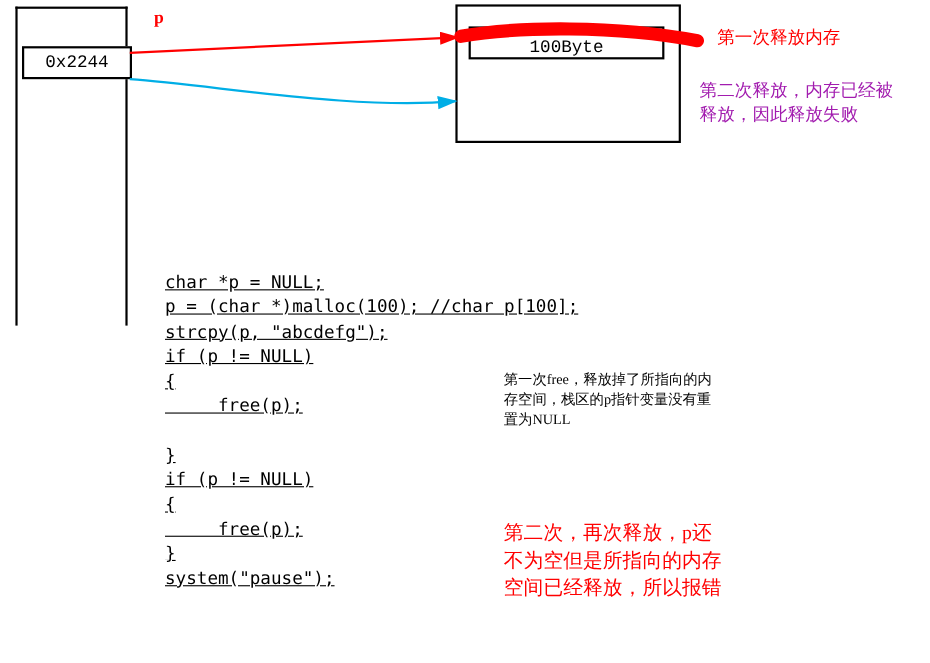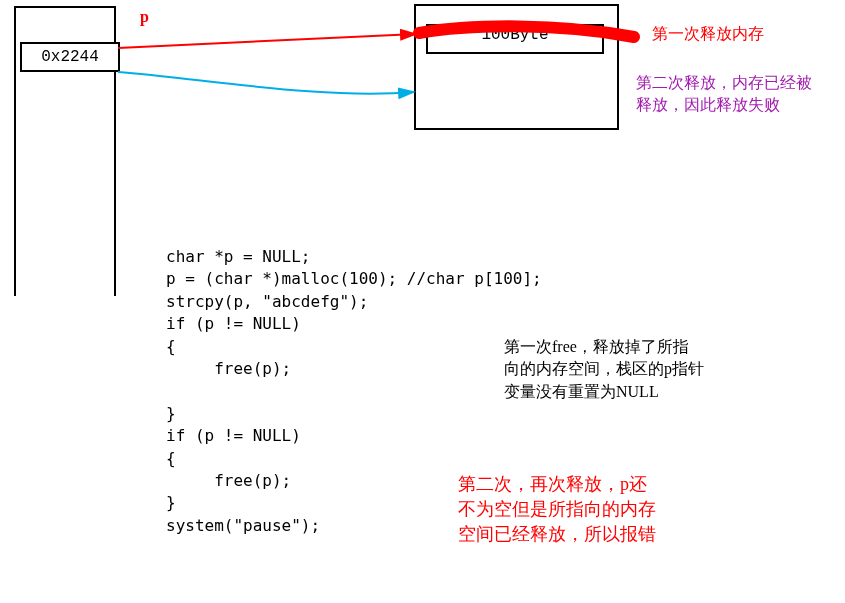--- a/index.html
+++ b/index.html
@@ -30,21 +30,21 @@
 <body>
 
 <div class="abs box-outer" style="left:14px; top:6px; width:102px; height:290px; border-bottom:none;"></div>
 
 <div class="abs box-outer" style="left:20px; top:42px; width:100px; height:30px; display:flex; align-items:center; justify-content:center;">
   <span class="mono">0x2244</span>
 </div>
 
 <div class="abs box-outer" style="left:414px; top:4px; width:205px; height:126px;"></div>
 
-<div class="abs box-outer" style="left:426px; top:24px; width:178px; height:30px; display:flex; align-items:flex-start; justify-content:center; overflow:hidden;">
+<div class="abs box-outer" style="left:426px; top:24px; width:178px; height:30px; display:flex; align-items:flex-end; justify-content:center; overflow:hidden;">
   <span class="mono">100Byte</span>
 </div>
 
 <div class="abs red" style="left:140px; top:8px; font-weight:bold;">
   <span>p</span>
 </div>
 
 <div class="abs red" style="left:652px; top:24px; width:200px; font-size:16px;">
   <span>第一次释放内存</span>
 </div>
@@ -63,33 +63,33 @@
     </marker>
   </defs>
 
   <line x1="118" y1="48" x2="416" y2="34" stroke="#ff0000" stroke-width="2" marker-end="url(#arr-red)"></line>
 
   <path d="M118,72 C200,78 320,100 414,92" stroke="#00aee6" stroke-width="2" fill="none" marker-end="url(#arr-blue)"></path>
 
   <path d="M419,33 C470,24 560,23 634,37" stroke="#ff0000" stroke-width="12" fill="none" stroke-linecap="round"></path>
 </svg>
 
-<div class="abs code" style="left:166px; top:246px;">char *p = NULL;
+<div class="abs code" style="left:150px; top:246px;text-decoration:underline;">char *p = NULL;
 p = (char *)malloc(100); //char p[100];
 strcpy(p, "abcdefg");
 if (p != NULL)
 {
      free(p);
 
 }
 if (p != NULL)
 {
      free(p);
 }
 system("pause");</div>
 
-<div class="abs" style="left:458px; top:336px; width:200px; font-size:16px; line-height:1.4; color:#000;margin-left:46px;">
+<div class="abs" style="left:458px; top:336px; width:200px; font-size:13px; line-height:1.4; color:#000;">
   <span>第一次free，释放掉了所指向的内存空间，栈区的p指针变量没有重置为NULL</span>
 </div>
 
 <div class="abs red" style="left:458px; top:472px; width:200px; font-size:18px; line-height:1.4;">
   <span>第二次，再次释放，p还不为空但是所指向的内存空间已经释放，所以报错</span>
 </div>
 
 </body></html>

